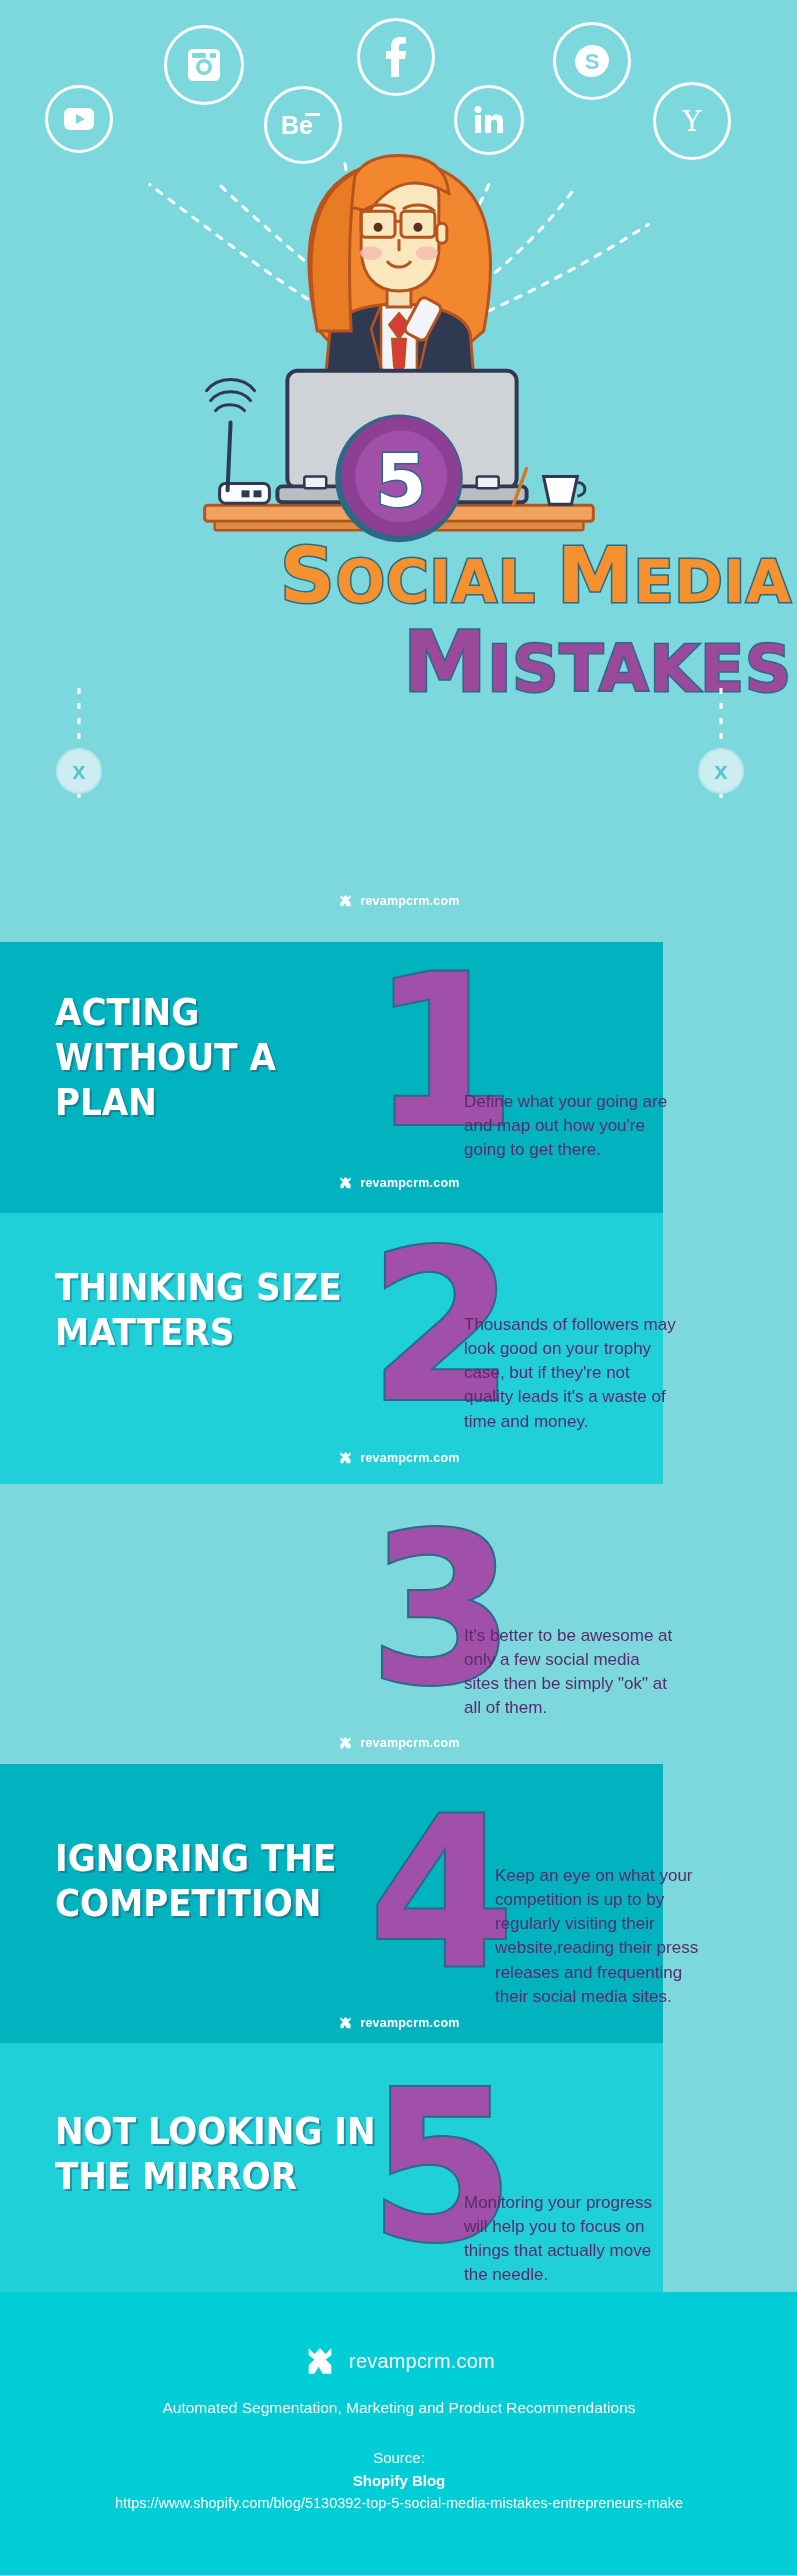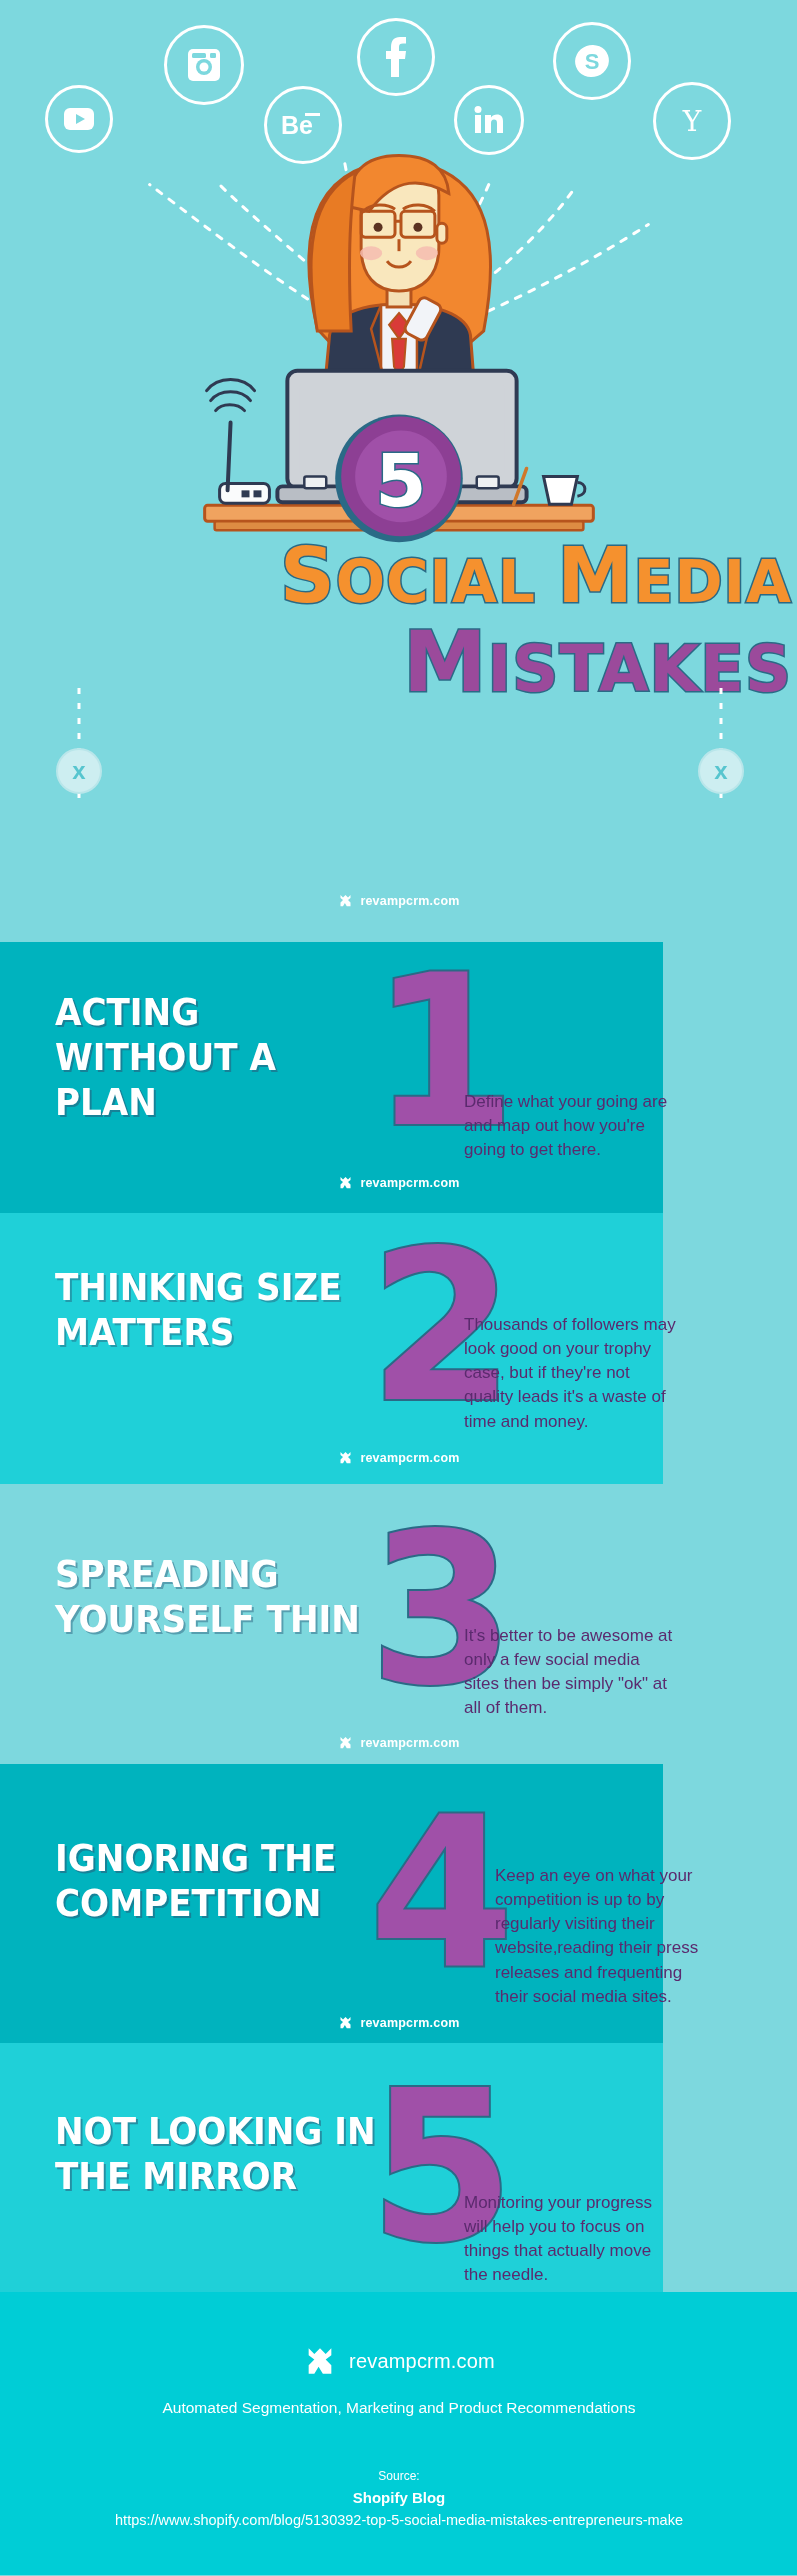--- a/index.html
+++ b/index.html
@@ -103,21 +103,21 @@
     font-size:17px; line-height:1.42; color:#5b2a6e; width:214px;
   }
   .sec-brand { position:absolute; left:0; width:798px; }
 
   
   .footer { background:#00cdd6; width:798px; height:283px; position:relative; text-align:center; color:#fff; }
   .footer .fbrand { padding-top:52px; display:flex; align-items:center; justify-content:center; gap:12px; }
   .footer .fbrand .mark { width:34px; height:34px; }
   .footer .fbrand .txt { font-size:20px; font-weight:400; letter-spacing:0.2px; }
   .f-line1 { margin-top:18px; font-size:15.5px; line-height:1.5; }
-  .f-src { margin-top:50px; font-size:12px; }
+  .f-src { margin-top:30px; font-size:15px; }
   .f-srcname { margin-top:6px; font-size:15px; font-weight:bold; }
   .f-url { margin-top:6px; font-size:14.5px; }
 </style>
 </head>
 <body>
 
 <div class="page">
 
   <div class="hero">
 
@@ -307,21 +307,20 @@
             <path d="M4,3 L8,7 L12,3 L16,7 L20,3 L20,8 L16,11 L20,15 L20,21 L14,21 L11,16 L8,21 L4,21 L4,15 L8,11 L4,8 Z" fill="#ffffff"></path>
           </svg>
           <span class="txt">revampcrm.com</span>
         </div>
       </div>
     </div>
   </div>
 
   <div class="sec light" style="height:280px;">
     <div class="sec-inner">
-      <div class="sec-title" style="top:68px;">SPREADING YOURSELF THIN</div>
       <div class="sec-num" style="left:369px;top:40px;">3</div>
       <div class="sec-desc" style="left:464px;top:140px;">It's better to be awesome at only a few social media sites then be simply "ok" at all of them.</div>
       <div class="sec-brand" style="top:251px;">
         <div class="brand">
           <svg class="mark" viewBox="0 0 24 24">
             <path d="M4,3 L8,7 L12,3 L16,7 L20,3 L20,8 L16,11 L20,15 L20,21 L14,21 L11,16 L8,21 L4,21 L4,15 L8,11 L4,8 Z" fill="#ffffff"></path>
           </svg>
           <span class="txt">revampcrm.com</span>
         </div>
       </div>

